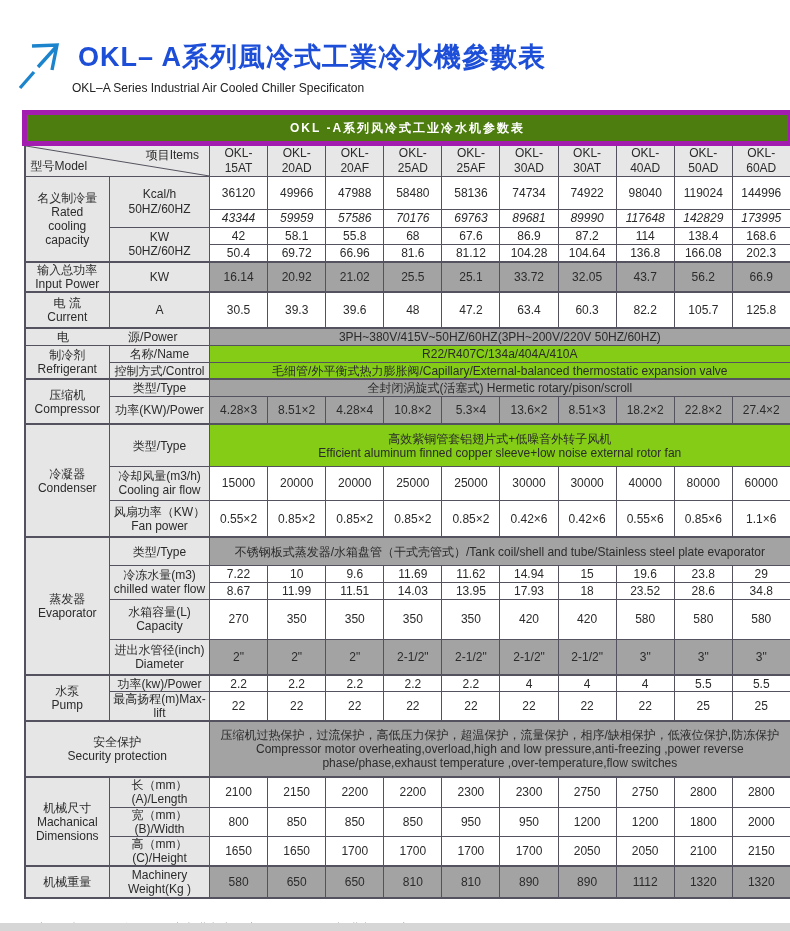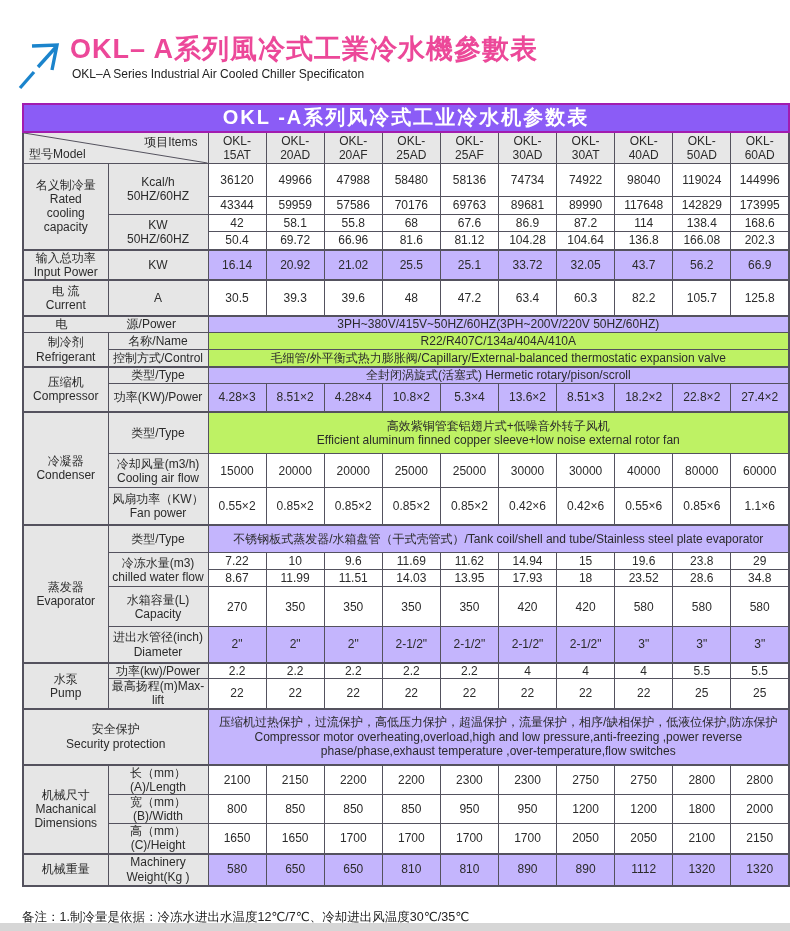--- a/index.html
+++ b/index.html
@@ -3,40 +3,40 @@
 <meta charset="utf-8">
 <style>
   html,body{margin:0;padding:0;background:#ffffff;}
   body{font-family:"Liberation Sans","DejaVu Sans",sans-serif;color:#2b2b2b;}
   .page{position:relative;width:790px;height:931px;background:#fff;overflow:hidden;}
 
   
   .hdr{display:flex;align-items:flex-start;margin:34px 0 0 16px;}
   .logo{width:46px;height:52px;margin-top:4px;flex:0 0 auto;}
   .hdr-titles{margin-left:8px;}
-  .t-zh{font-size:27px;font-weight:600;letter-spacing:1px;color:#ec4899;line-height:1.15;margin:0;}
+  .t-zh{font-size:27px;font-weight:600;letter-spacing:1px;color:#1d4ed8;line-height:1.15;margin:8px;}
   .t-en{font-size:12px;font-weight:400;color:#222;line-height:1.3;margin:2px 0 0 2px;}
 
   
   table.spec{border-collapse:collapse;table-layout:fixed;width:766px;margin:13px 0 0 22px;
              border:2px solid #54525e;}
   table.spec th,table.spec td{border:1px solid #54525e;padding:0 2px;text-align:center;
              font-size:12px;line-height:1.18;overflow:hidden;}
-  tr.t-title th{background:#8b5cf6;color:#ffffff;font-size:20px;font-weight:600;
-             letter-spacing:2px;height:26px;border:2px solid #a21caf;}
+  tr.t-title th{background:#4d7c0f;color:#ffffff;font-size:12px;font-weight:600;
+             letter-spacing:2px;height:26px;border:5px solid #a21caf;}
   tr.t-head th{background:#e7e7e7;font-weight:400;height:30px;}
   .corner{position:relative;padding:0;}
   .corner svg{position:absolute;left:0;top:0;width:100%;height:100%;}
   .c-items{position:absolute;top:2px;right:10px;font-size:12px;}
   .c-model{position:absolute;bottom:2px;left:5px;font-size:12px;}
   td.lab{background:#e6e6e6;}
   td.gray{background:#e6e6e6;}
   td.val{background:#ffffff;}
-  td.gray.val,td.gray.span{background:#c4b5fd;}
-  td.span{background:#bef264;font-size:12.5px;}
+  td.gray.val,td.gray.span{background:#a3a3a3;}
+  td.span{background:#84cc16;font-size:12.5px;}
   tr.sec td{border-top:2px solid #54525e;}
   .ln{display:block;}
   .flexparts{display:flex;justify-content:space-around;align-items:center;}
   .flexparts span{display:block;}
   td.security{line-height:1.5;font-size:12.5px;}
 
   
   .notes{margin:20px 0 0 22px;font-size:12.5px;color:#222;line-height:1.6;}
   .note-line{white-space:pre-wrap;}
 
@@ -135,21 +135,21 @@
           <td class="val">49966</td>
           <td class="val">47988</td>
           <td class="val">58480</td>
           <td class="val">58136</td>
           <td class="val">74734</td>
           <td class="val">74922</td>
           <td class="val">98040</td>
           <td class="val">119024</td>
           <td class="val">144996</td>
         </tr>
-        <tr style="height: 18px;">
+        <tr style="height: 18px; font-style: italic;">
           <td class="val">43344</td>
           <td class="val">59959</td>
           <td class="val">57586</td>
           <td class="val">70176</td>
           <td class="val">69763</td>
           <td class="val">89681</td>
           <td class="val">89990</td>
           <td class="val">117648</td>
           <td class="val">142829</td>
           <td class="val">173995</td>

